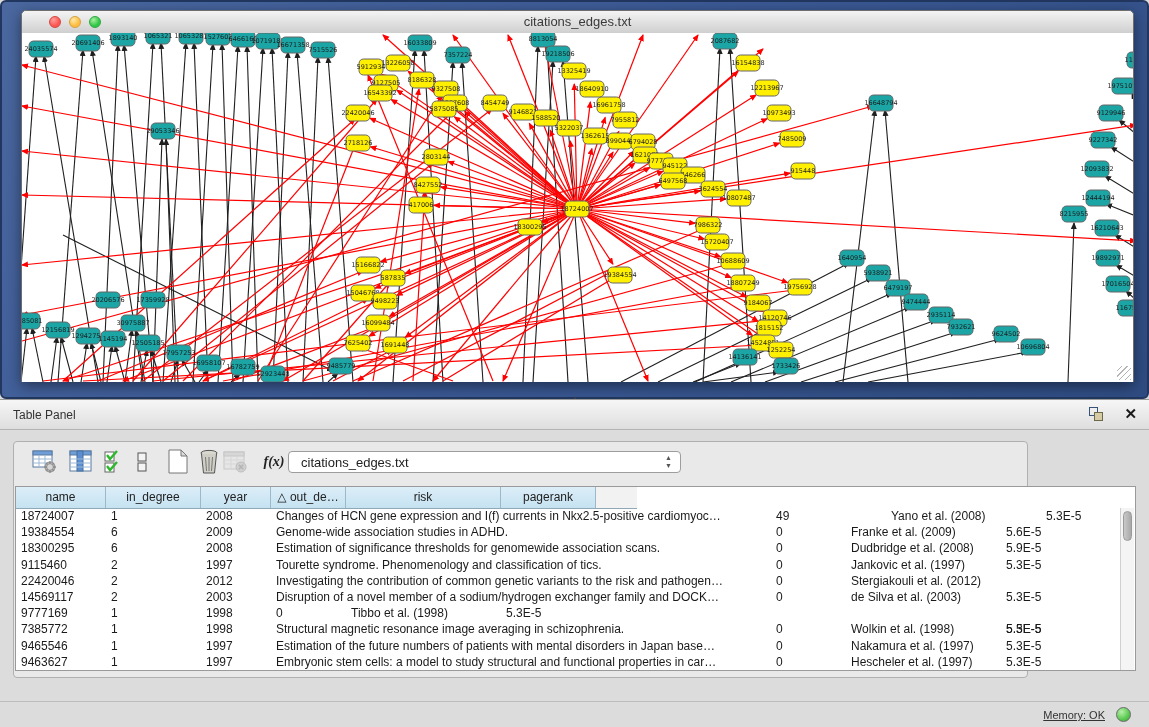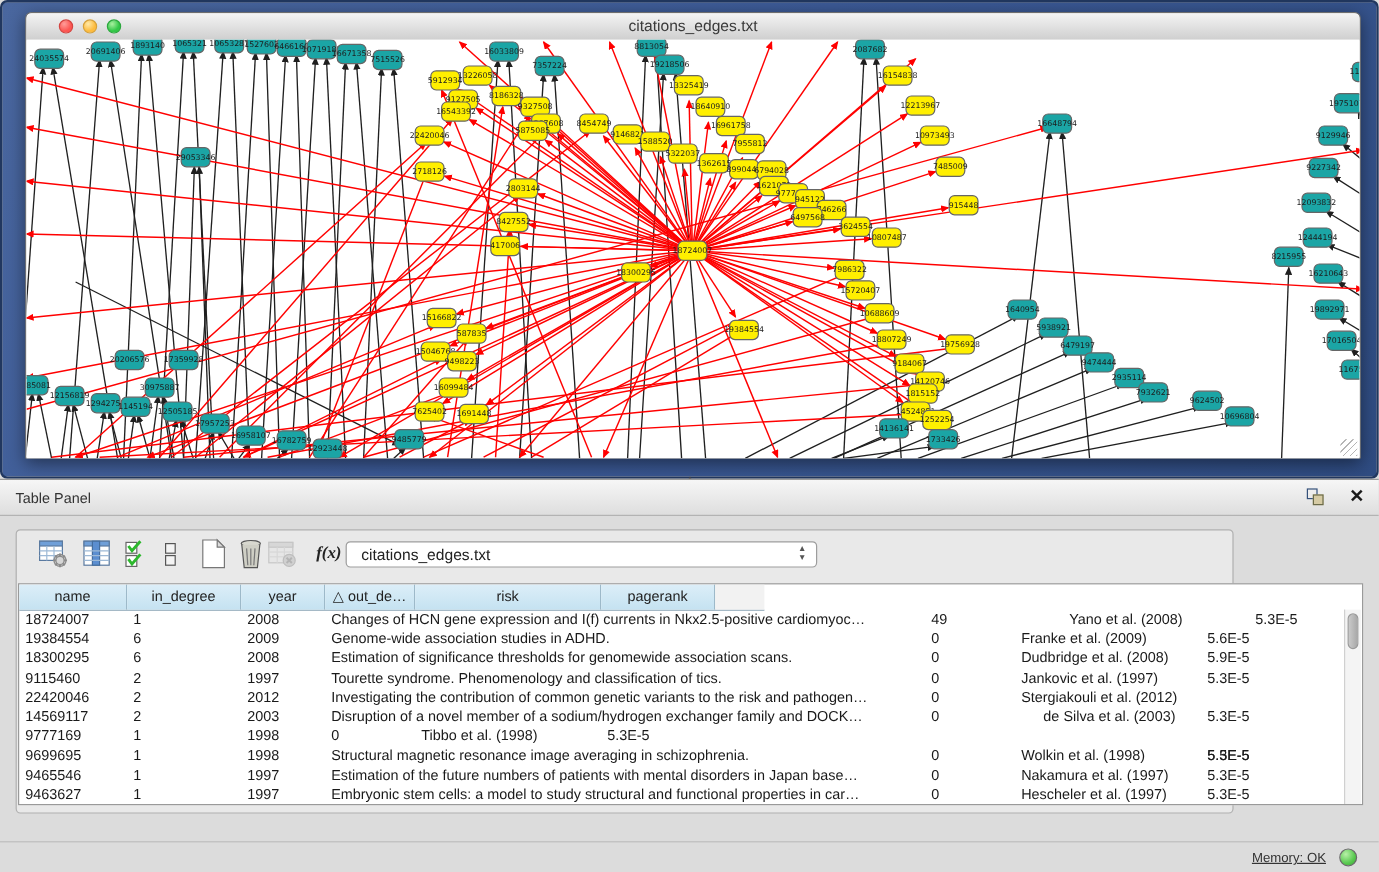--- a/index.html
+++ b/index.html
@@ -842,33 +842,33 @@
               <div class="tcell" style="width: 75px;">0</div>
               <div class="tcell" style="width: 155px;">Stergiakouli et al. (2012)</div>
               <div class="tcell" style="width: 95px; margin-top: 48px;">5.5E-5</div>
             </div>
             <div class="trow" style="top: 102px;">
               <div class="tcell" style="width: 90px;">14569117</div>
               <div class="tcell" style="width: 95px;">2</div>
               <div class="tcell" style="width: 70px;">2003</div>
               <div class="tcell" style="width: 500px;">Disruption of a novel member of a sodium/hydrogen exchanger family and DOCK…</div>
               <div class="tcell" style="width: 75px;">0</div>
-              <div class="tcell" style="width: 155px; text-align: center;">de Silva et al. (2003)</div>
+              <div class="tcell" style="width: 155px;">de Silva et al. (2003)</div>
               <div class="tcell" style="width: 95px;">5.3E-5</div>
             </div>
             <div class="trow" style="top: 118.2px;">
               <div class="tcell" style="width: 90px;">9777169</div>
               <div class="tcell" style="width: 95px;">1</div>
               <div class="tcell" style="width: 70px;">1998</div>
               <div class="tcell" style="width: 75px;">0</div>
               <div class="tcell" style="width: 155px;">Tibbo et al. (1998)</div>
               <div class="tcell" style="width: 95px;">5.3E-5</div>
             </div>
             <div class="trow" style="top: 134.4px;">
-              <div class="tcell" style="width: 90px;">9699695</div>
+              <div class="tcell" style="width: 90px;">7385772</div>
               <div class="tcell" style="width: 95px;">1</div>
               <div class="tcell" style="width: 70px;">1998</div>
               <div class="tcell" style="width: 500px;">Structural magnetic resonance image averaging in schizophrenia.</div>
               <div class="tcell" style="width: 75px;">0</div>
               <div class="tcell" style="width: 155px;">Wolkin et al. (1998)</div>
               <div class="tcell" style="width: 95px;">5.3E-5</div>
             </div>
             <div class="trow" style="top: 150.6px;">
               <div class="tcell" style="width: 90px;">9465546</div>
               <div class="tcell" style="width: 95px;">1</div>

